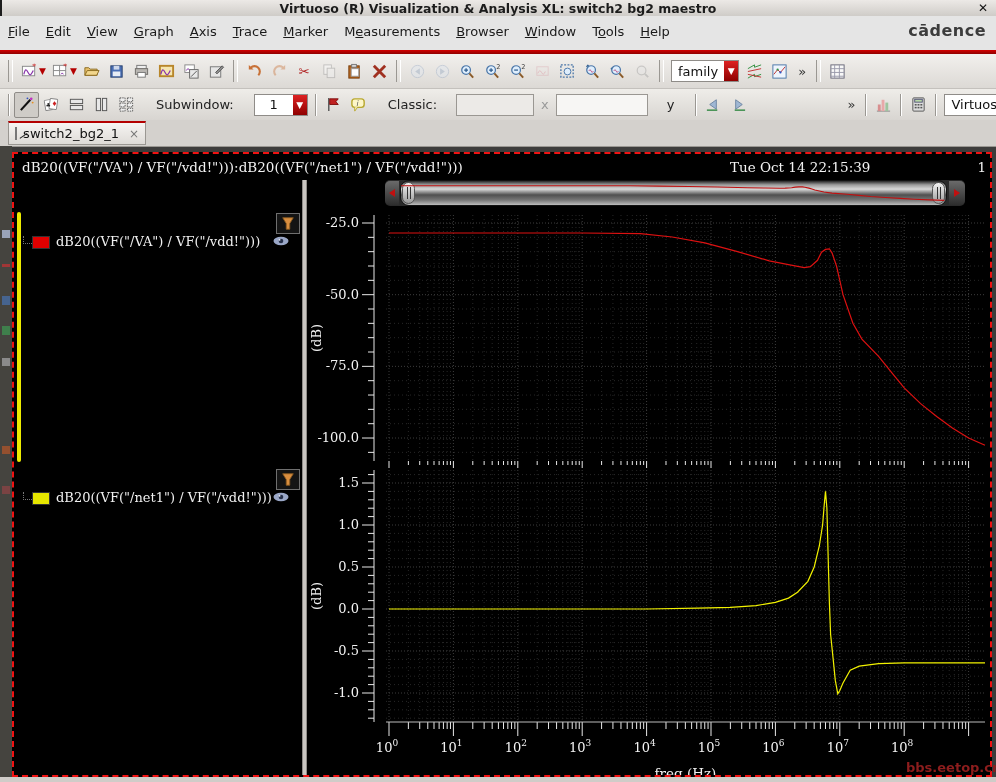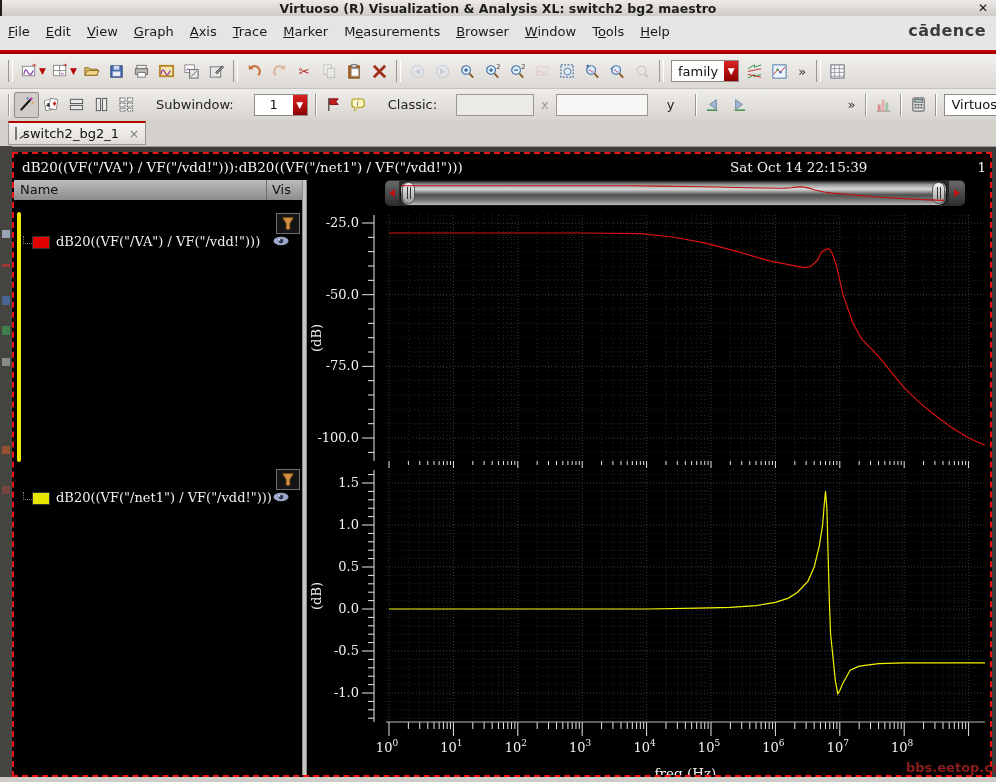--- a/index.html
+++ b/index.html
@@ -522,28 +522,23 @@
   <div class="sliv" style="top:118px;height:3px;background:#a03636;"></div>
   <div class="sliv" style="top:150px;height:9px;background:#46648f;"></div>
   <div class="sliv" style="top:180px;height:9px;background:#3f7f4c;"></div>
   <div class="sliv" style="top:212px;height:8px;background:#8a8a8a;"></div>
   <div class="sliv" style="top:300px;height:8px;background:#94502f;"></div>
   <div class="sliv" style="top:340px;height:8px;background:#7a4343;"></div>
 </div>
 
 <div id="frame" class="abs">
   <div id="expr-header" class="abs">dB20((VF("/VA") / VF("/vdd!"))):dB20((VF("/net1") / VF("/vdd!")))</div>
-  <div id="timestamp" class="abs">Sat Oct 14 22:15:39</div>
+  <div id="timestamp" class="abs">Tue Oct 14 22:15:39</div>
   <div id="subwin-num" class="abs">1</div>
 
-  <div id="panel-header" class="abs">
-    <span class="ph-name">Name</span>
-    <span class="ph-div"></span>
-    <span class="ph-vis">Vis</span>
-  </div>
   <div id="strip-bar" class="abs" style="background: rgb(236, 236, 0);"></div>
 
   <div class="funnel-btn" style="left:262px;top:59px;">
     <svg width="16" height="15" viewBox="0 0 18 17">
           <path d="M3 2 H15 L11 8.5 V15 H7 V8.5 Z" fill="#d98e3f" stroke="#8a5a20"></path>
         </svg>
   </div>
   <div class="sig-row" style="top:80px;">
     <span class="tree-stub"></span>
     <span class="swatch" id="swatch0" style="background: rgb(224, 0, 0);"></span>

